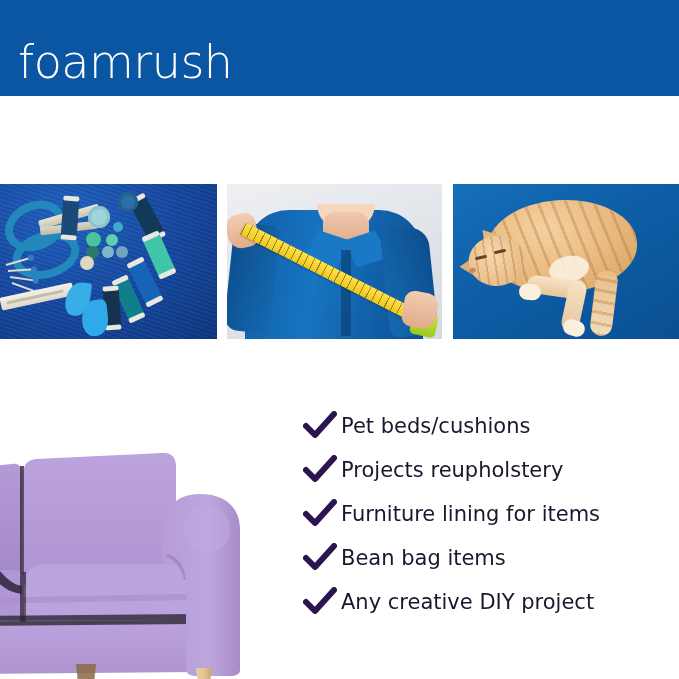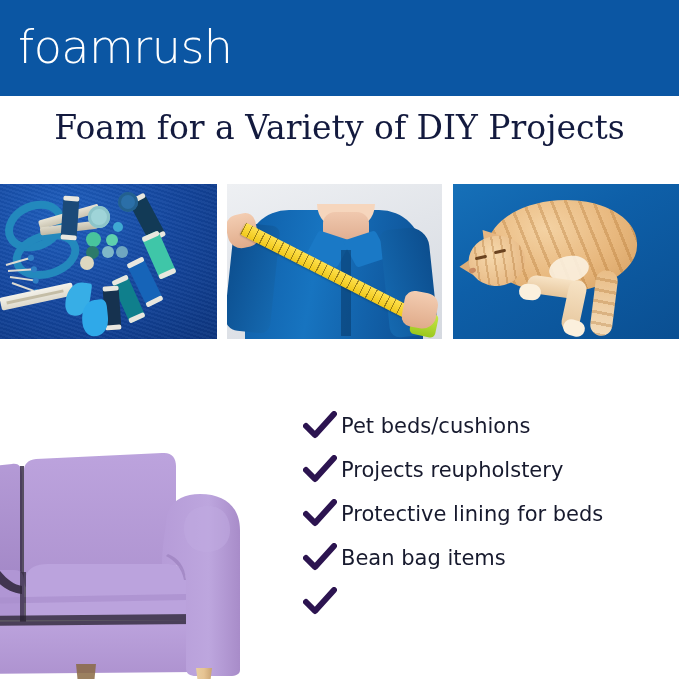--- a/index.html
+++ b/index.html
@@ -12,21 +12,21 @@
     position:relative;
   }
   .page{position:relative;width:679px;height:679px;overflow:hidden;background:#fff;}
 
   
   .banner{
     position:absolute;left:0;top:0;width:679px;height:96px;
     background:#0b56a3;
   }
   .banner-inner{
-    position:absolute;left:18px;top:21px;
+    position:absolute;left:18px;top:36px;
   }
   .logo-text{
     font-family:"DejaVu Sans", sans-serif;
     font-size:46px;
     line-height:52px;
     font-weight:300;
     color:#ffffff;
     letter-spacing:-0.5px;
   }
 
@@ -271,21 +271,20 @@
 <body>
 
 <div class="page">
 
   <div class="banner">
     <div class="banner-inner">
       <div class="logo-text">foamrush</div>
     </div>
   </div>
 
-  <div class="headline">Foam for a Variety of DIY Projects</div>
 
   <div class="photos">
 
     <div class="photo photo-1">
       <div class="p1-bg"></div>
       <div class="scissor sc-h1"></div>
       <div class="scissor sc-h2"></div>
       <div class="sc-blade"></div>
       <div class="sc-blade2"></div>
 
@@ -398,38 +397,39 @@
       </span>
       <span class="check-label">Projects reupholstery</span>
     </div>
 
     <div class="check-row">
       <span class="check-icon">
         <svg width="34" height="30" viewBox="0 0 34 30">
             <path d="M3 15 L12 24 L31 3" fill="none" stroke="currentColor" stroke-width="6" stroke-linecap="round" stroke-linejoin="round"></path>
           </svg>
       </span>
-      <span class="check-label">Protective lining for beds</span>
+      <span class="check-label">Furniture lining for items</span>
     </div>
 
     <div class="check-row">
       <span class="check-icon">
         <svg width="34" height="30" viewBox="0 0 34 30">
             <path d="M3 15 L12 24 L31 3" fill="none" stroke="currentColor" stroke-width="6" stroke-linecap="round" stroke-linejoin="round"></path>
           </svg>
       </span>
       <span class="check-label">Bean bag items</span>
     </div>
 
     <div class="check-row">
       <span class="check-icon">
         <svg width="34" height="30" viewBox="0 0 34 30">
             <path d="M3 15 L12 24 L31 3" fill="none" stroke="currentColor" stroke-width="6" stroke-linecap="round" stroke-linejoin="round"></path>
           </svg>
       </span>
+      <span class="check-label">Any creative DIY project</span>
     </div>
   </div>
 
   <div class="sofa">
     <svg width="300" height="247" viewBox="0 0 300 247">
       <defs>
         <linearGradient id="fab" x1="0" y1="0" x2="0" y2="1">
           <stop offset="0%" stop-color="#bca3dd"></stop>
           <stop offset="100%" stop-color="#ae93d0"></stop>
         </linearGradient>

